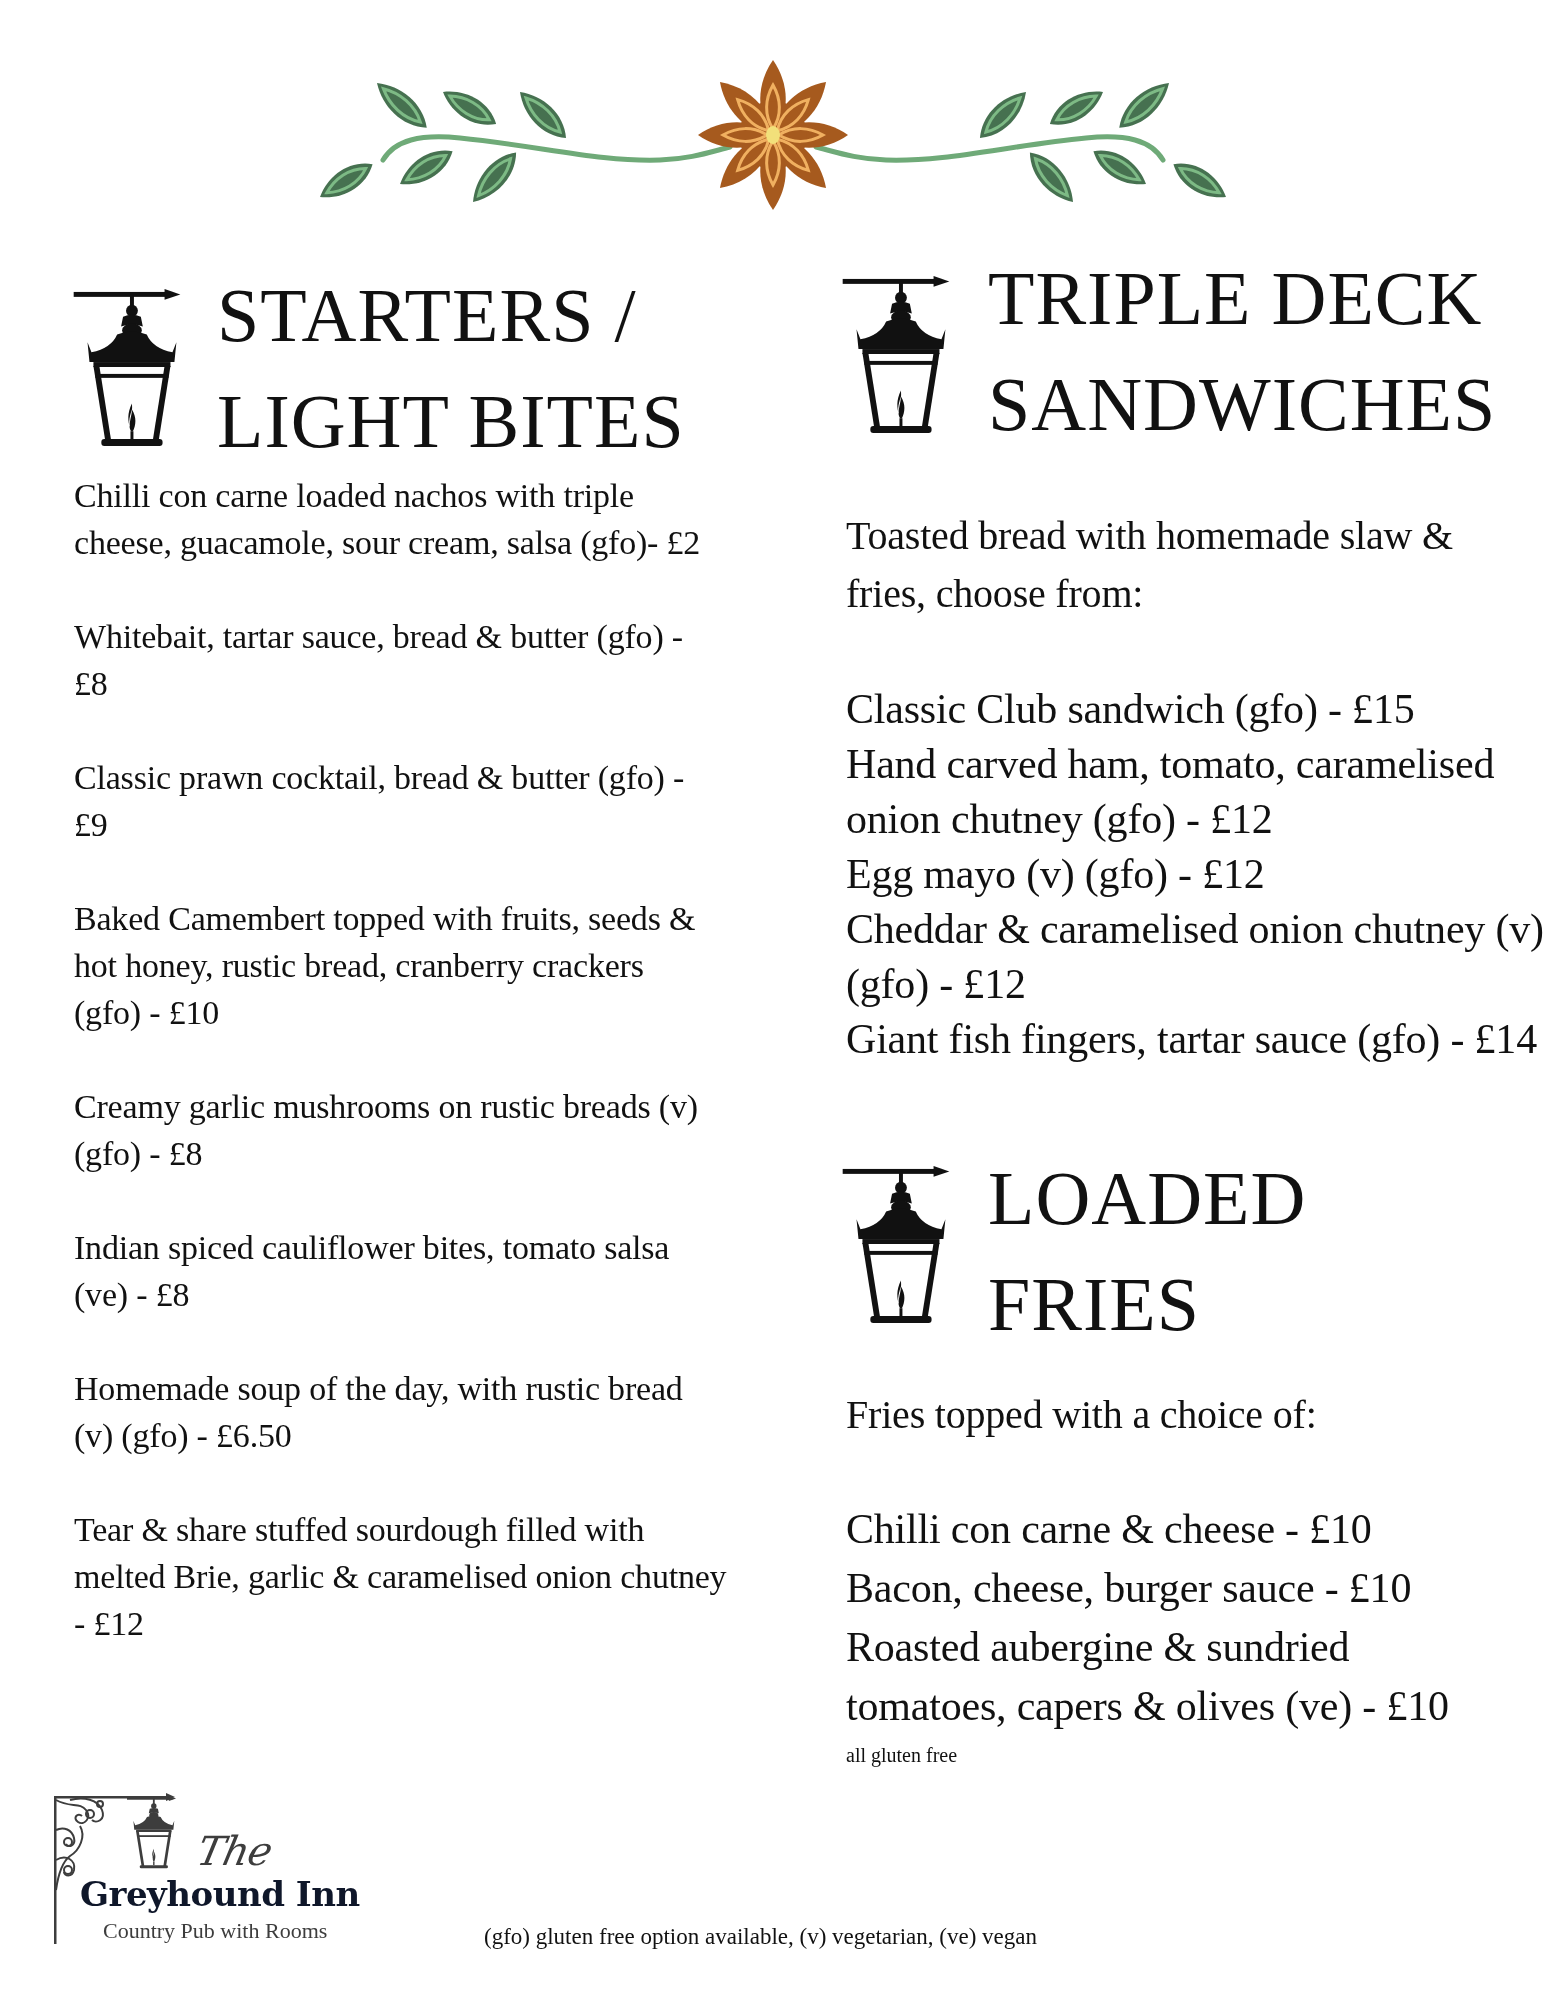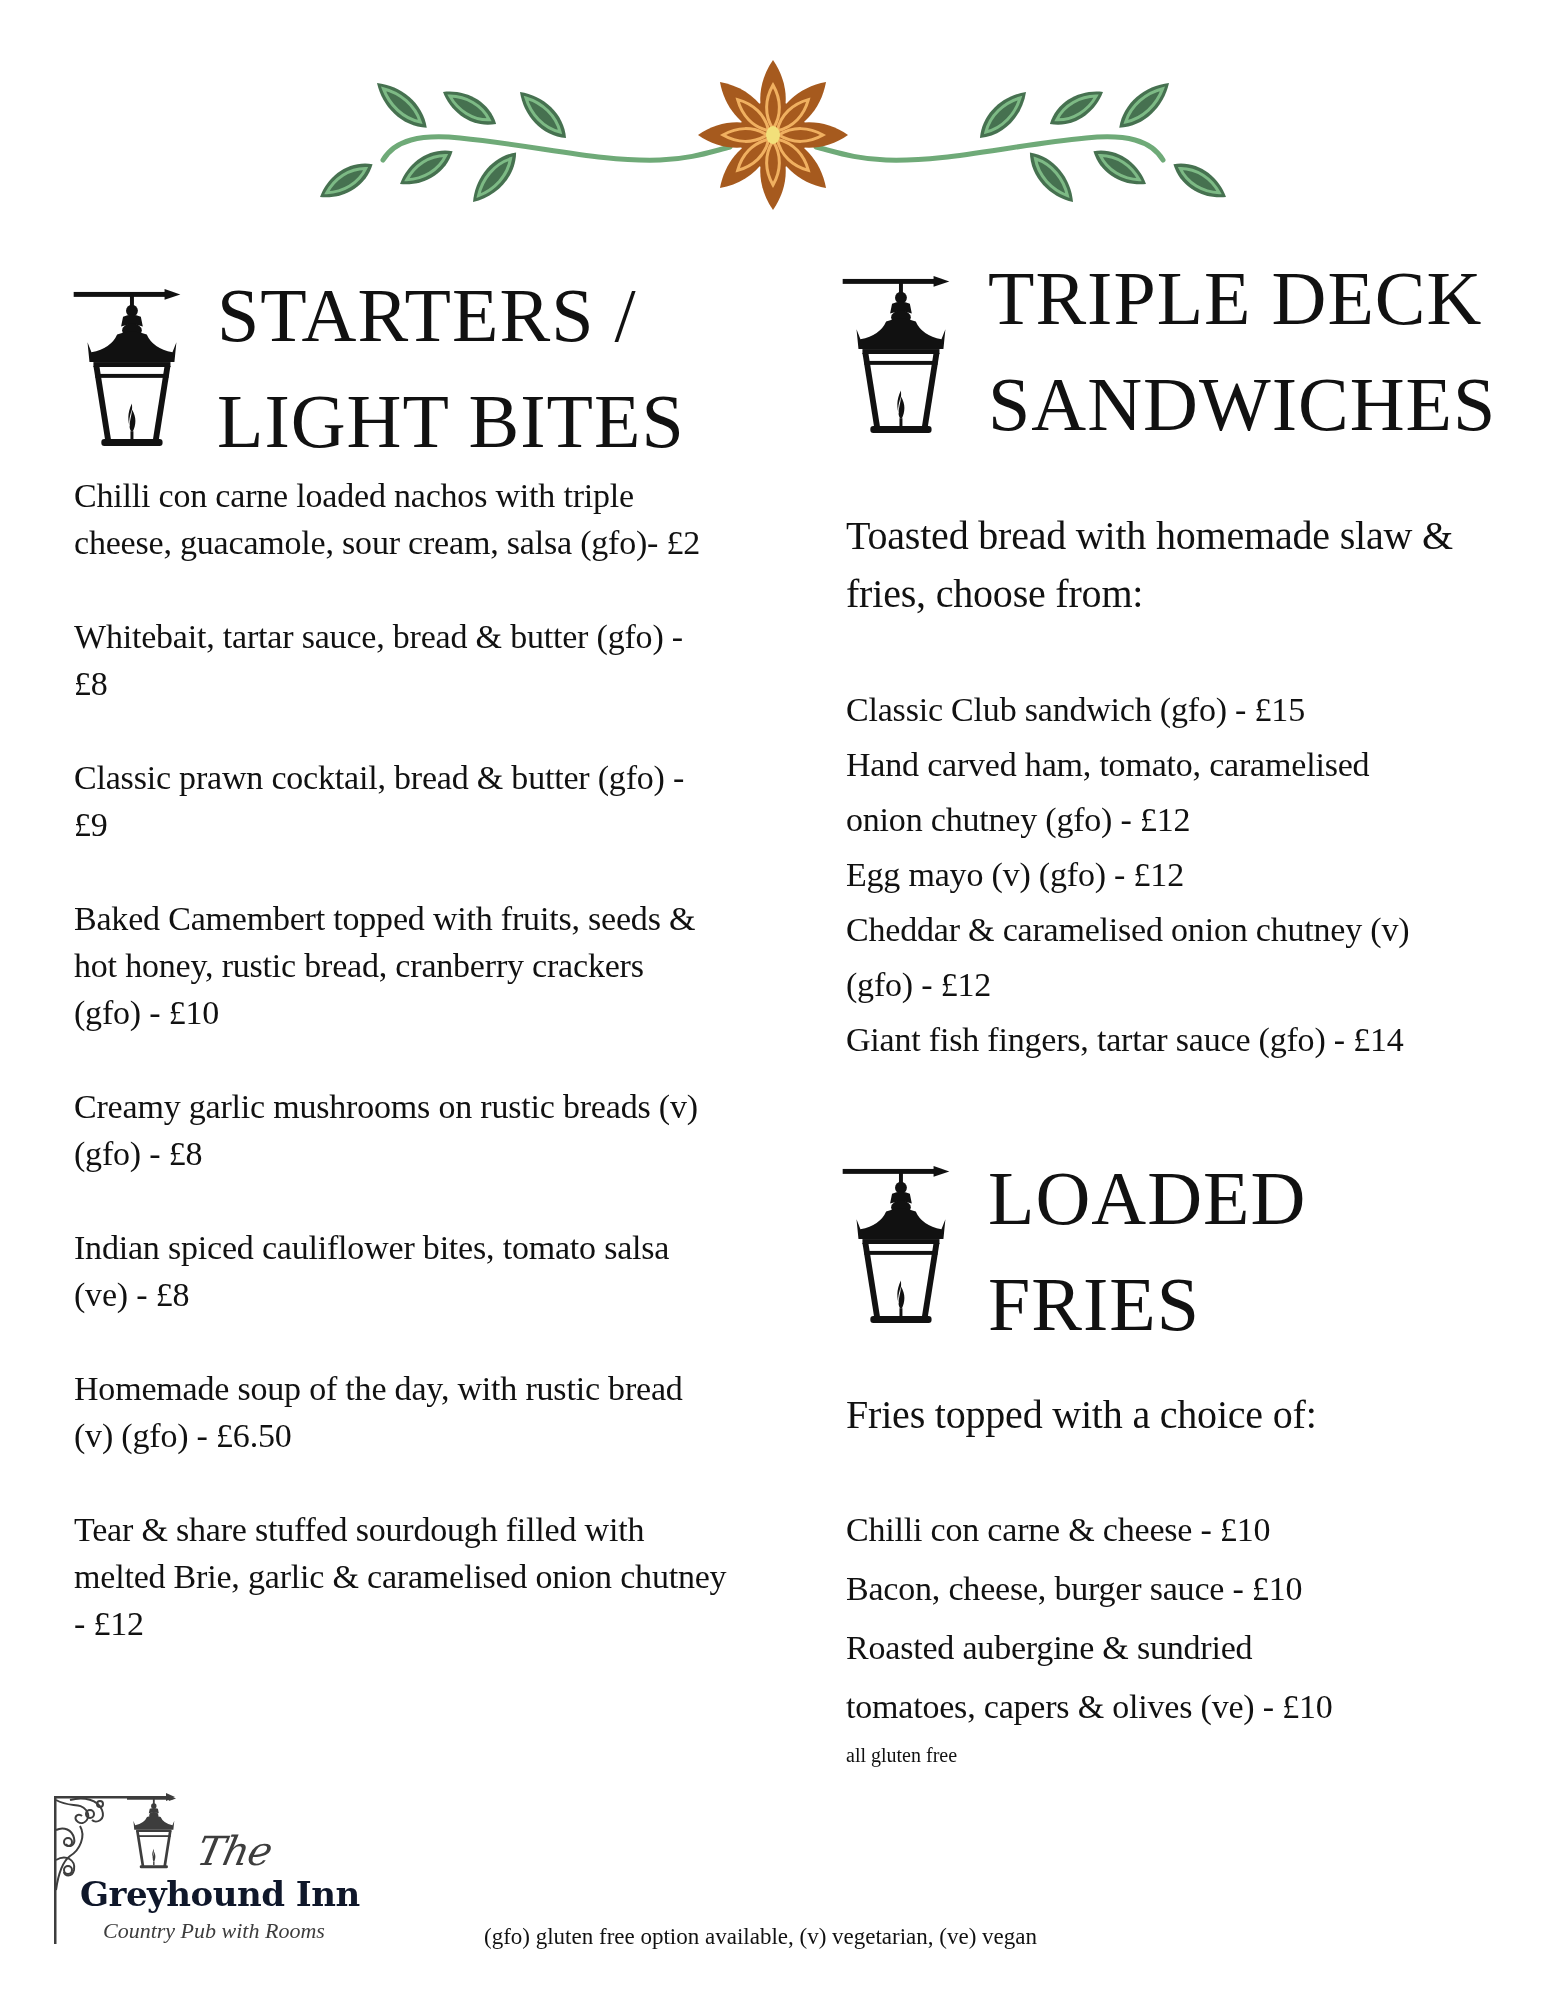--- a/index.html
+++ b/index.html
@@ -8,32 +8,32 @@
   .abs { position: absolute; }
   .ornament { left: 0; top: 0; width: 1545px; height: 240px; }
   .lantern { width: 110px; height: 160px; }
   .heading { font-size: 76px; line-height: 106px; white-space: nowrap; letter-spacing: 1px; color: #111; }
   .heading div { height: 106px; }
   .items { font-size: 34px; white-space: nowrap; letter-spacing: -0.2px; }
   .left-items { left: 74px; top: 472px; line-height: 47px; }
   .left-items .item { margin-bottom: 47px; }
   .item-line { display: block; height: 47px; }
   .intro { font-size: 40px; line-height: 58px; white-space: nowrap; letter-spacing: -0.2px; }
-  .r-items { font-size: 34px; white-space: nowrap; letter-spacing: -0.2px; }
+  .r-items { font-size: 42px; white-space: nowrap; letter-spacing: -0.2px; }
   .r-items .item-line { height: 55px; line-height: 55px; }
   .f-items .item-line { height: 59px; line-height: 59px; }
   .small-note { font-size: 20px; line-height: 24px; white-space: nowrap; }
   .footer-note { font-size: 23px; line-height: 28px; white-space: nowrap; left: 484px; top: 1923px; }
   .logo { left: 50px; top: 1790px; width: 340px; height: 160px; color: #3d3d3d; }
   .logo-the { position: absolute; left: 148px; top: 38px; font-family: "DejaVu Serif", serif; font-style: italic;
               font-size: 40px; color: #3d3d3d; letter-spacing: -1px; transform: skewX(-12deg); font-weight: normal; }
   .logo-name { position: absolute; left: 30px; top: 84px; font-family: "DejaVu Serif", serif; font-weight: bold;
                font-size: 34px; line-height: 40px; color: #0f172a; white-space: nowrap; letter-spacing: -0.5px; }
   .logo-tag { position: absolute; left: 53px; top: 128px; font-family: "Liberation Serif", serif;
-              font-size: 22px; line-height: 26px; color: #3d3d3d; white-space: nowrap; font-style: italic; }
+              font-size: 22px; line-height: 26px; color: #3d3d3d; white-space: nowrap; }
 </style>
 </head>
 <body>
 
 <svg class="abs ornament" viewBox="0 0 1545 240" width="1545" height="240">
   <defs>
     <g id="leaf">
       <path d="M0,0 C18,-14 44,-16 62,0 C44,16 18,14 0,0 Z" fill="#467150"></path>
       <path d="M8,0 C22,-8 40,-9 54,0 C40,9 22,8 8,0 Z" fill="none" stroke="#7DBA85" stroke-width="3"></path>
     </g>

